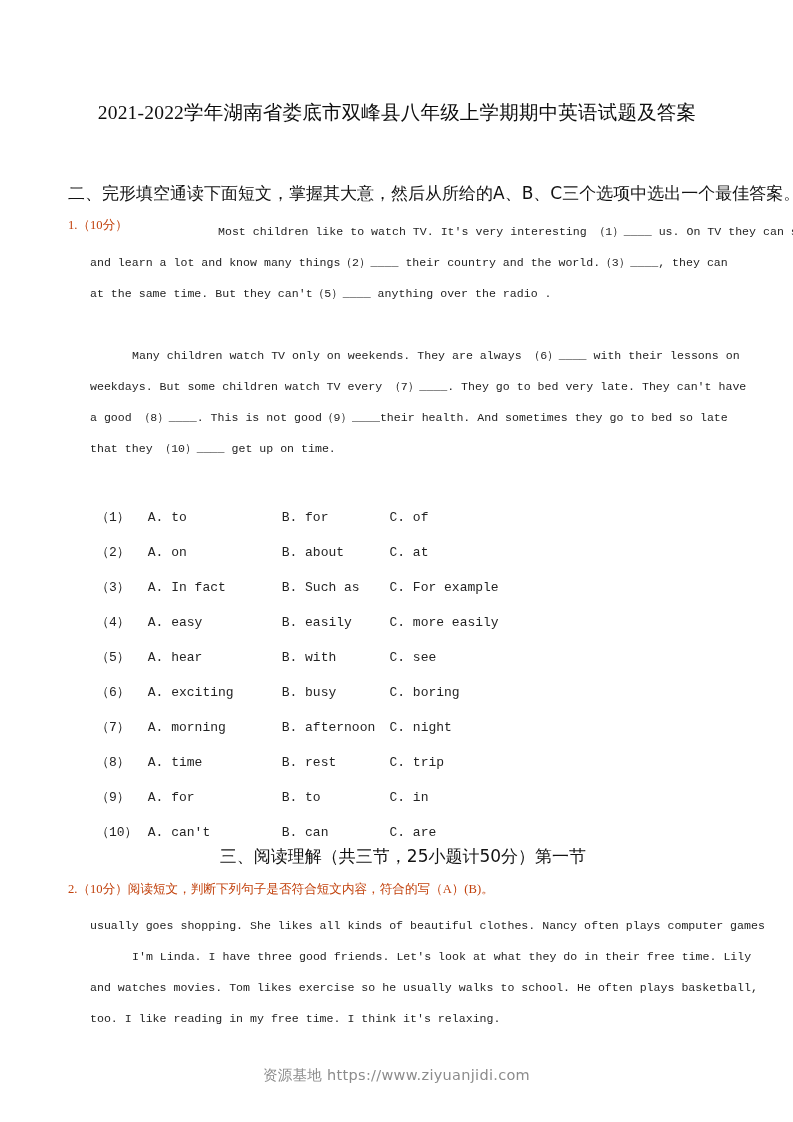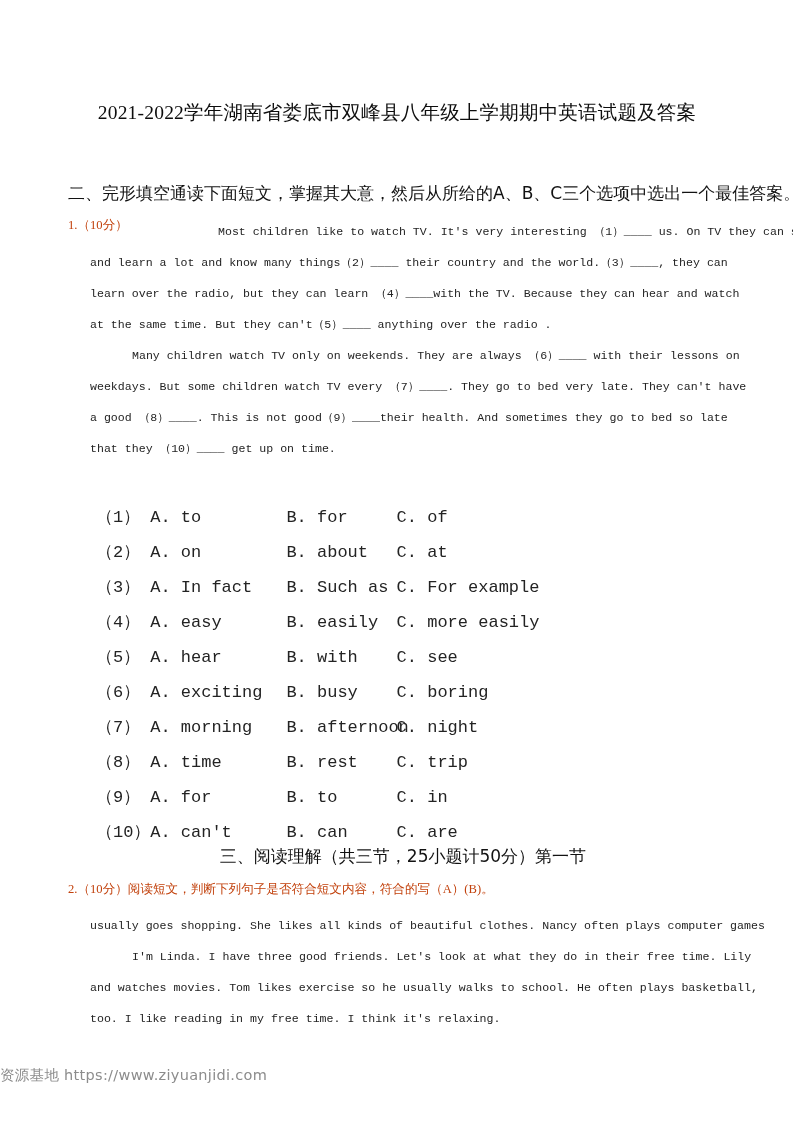--- a/index.html
+++ b/index.html
@@ -105,59 +105,59 @@
   .options {
     position: absolute;
     top: 500px;
     left: 96px;
     width: 620px;
   }
   .opt-row {
     height: 35px;
     line-height: 35px;
     font-family: "Liberation Mono", "DejaVu Sans Mono", monospace;
-    font-size: 17px;
+    font-size: 13px;
     color: #232323;
     white-space: nowrap;
   }
   .opt-row .num {
     display: inline-block;
     width: 44px;
   }
   .opt-row .oa { display: inline-block; width: 126px; }
   .opt-row .ob { display: inline-block; width: 100px; }
   .opt-row .oc { display: inline-block; }
 
   
   .footer-watermark {
     position: absolute;
     top: 1066px;
     left: 0;
     width: 793px;
+    text-align: center;
     font-family: "DejaVu Sans", "Liberation Sans", sans-serif;
     font-size: 14.5px;
     color: #8c8c8c;
     letter-spacing: 0.3px;
   }
 </style>
 </head>
 <body>
 
 <div class="page">
 
   <div class="doc-title">2021-2022学年湖南省娄底市双峰县八年级上学期期中英语试题及答案</div>
 
   <div class="section-head s2">二、完形填空通读下面短文，掌握其大意，然后从所给的A、B、C三个选项中选出一个最佳答案。</div>
 
   <div class="q-stem q1">1.（10分）</div>
 
   <div class="passage p1">
     <div class="ln first">Most children like to watch TV. It's very interesting （1）____ us. On TV they can see</div>
     <div class="ln">and learn a lot and know many things（2）____ their country and the world.（3）____, they can</div>
-    <div class="ln">learn over the radio, but they can learn （4）____with the TV. Because they can hear and watch</div>
     <div class="ln">at the same time. But they can't（5）____ anything over the radio .</div>
   </div>
 
   <div class="passage p2">
     <div class="ln first">Many children watch TV only on weekends. They are always （6）____ with their lessons on</div>
     <div class="ln">weekdays. But some children watch TV every （7）____. They go to bed very late. They can't have</div>
     <div class="ln">a good （8）____. This is not good（9）____their health. And sometimes they go to bed so late</div>
     <div class="ln">that they （10）____ get up on time.</div>
   </div>
 

